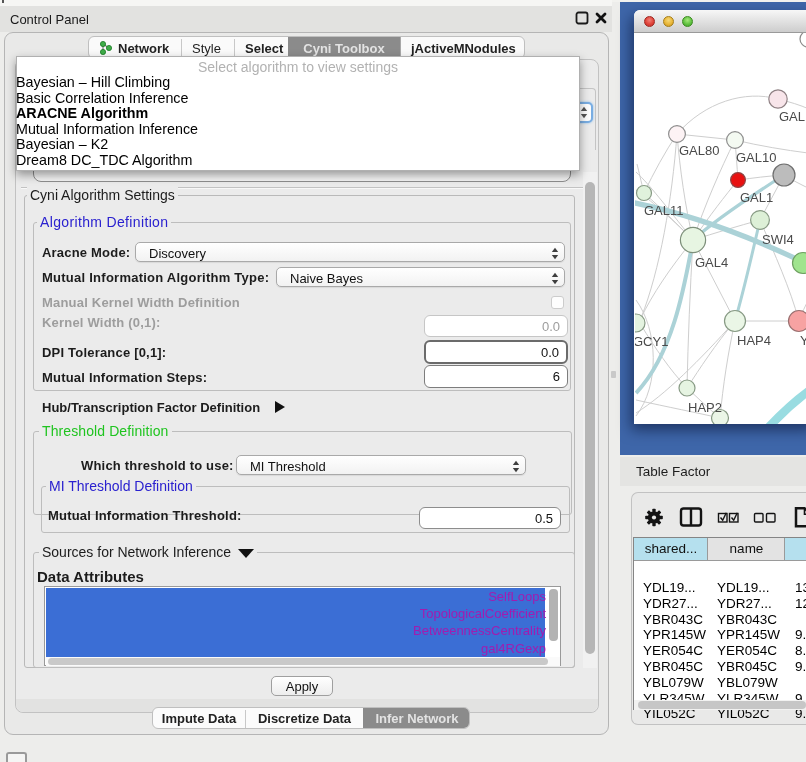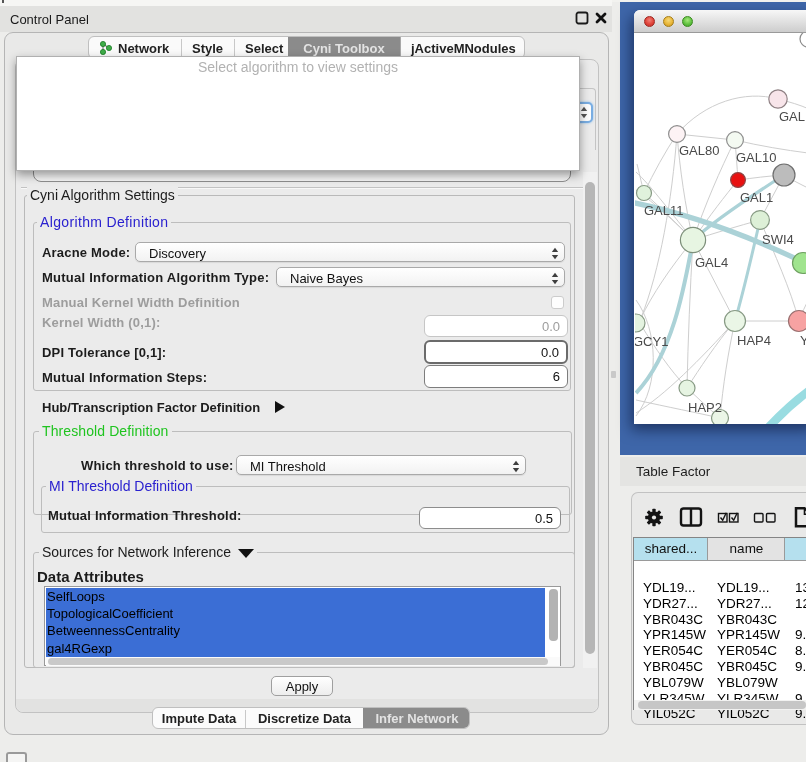--- a/index.html
+++ b/index.html
@@ -227,21 +227,21 @@
     <div style="position:absolute; left:145px; top:2px; width:1px; height:19px; background:#c8c8c8;"></div>
     <div style="position:absolute; left:311px; top:0; width:1px; height:23px; background:#a8a8a8;"></div>
     <svg style="position:absolute; left:10px; top:4px;" width="14" height="15" viewBox="0 0 14 15">
       <line x1="4" y1="3" x2="10" y2="7" stroke="#777" stroke-width="1.2"></line>
       <line x1="4" y1="3" x2="4" y2="11" stroke="#777" stroke-width="1.2"></line>
       <circle cx="4" cy="3" r="2.6" fill="#3fae49" stroke="#1c7a26" stroke-width="0.8"></circle>
       <circle cx="10" cy="7" r="2.6" fill="#3fae49" stroke="#1c7a26" stroke-width="0.8"></circle>
       <circle cx="4" cy="11" r="2.6" fill="#3fae49" stroke="#1c7a26" stroke-width="0.8"></circle>
     </svg>
     <div style="position:absolute; left:29px; top:4px; font-size:13px; font-weight:bold; color:#222;">Network</div>
-    <div style="position:absolute; left:103px; top:4px; font-size:13px; font-weight:bold; color:#222;">Style</div>
+    <div style="position:absolute; left:103px; top:4px; font-size:13px; font-weight:normal; color:#222;">Style</div>
     <div style="position:absolute; left:156px; top:4px; font-size:13px; font-weight:bold; color:#222;">Select</div>
     <div style="position:absolute; left:199px; top:4px; width:112px; text-align:center; font-size:13px; font-weight:bold; color:#e3e3e3;">Cyni Toolbox</div>
     <div style="position:absolute; left:322px; top:4px; font-size:13px; font-weight:bold; color:#222;">jActiveMNodules</div>
   </div>
 
   <div class="abs" style="left:583px; top:172px; width:14px; height:496px; background:#f1f1f1;"></div>
   <div class="abs" style="left:585px; top:182px; width:10px; height:472px; background:#b6b6b6; border-radius:5px;"></div>
 
   <div class="abs" style="left:578px; top:88px; width:18px; height:62px; border:1px solid #c4c4c4; border-left:none; border-bottom:none; border-radius:0 4px 0 0;"></div>
 
@@ -318,36 +318,37 @@
   <div class="field" style="left:419px; top:507px; width:142px; height:22px; border:1.5px solid #8d8d8d;">
       <span class="fval">0.5</span>
     </div>
 
   <div class="gbox" style="left:33px; top:552px; width:542px; height:116px;">
     <div class="glabel" style="left:5px; color:#1c1c1c;">Sources for Network Inference <span style="display:inline-block; width:0; height:0; border-left:8px solid transparent; border-right:8px solid transparent; border-top:9px solid #111; vertical-align:middle; margin-left:3px;"></span></div>
   </div>
   <div class="abs" style="left:37px; top:568px; font-size:15px; font-weight:bold; color:#1c1c1c;">Data Attributes</div>
   <div class="abs" style="left:44px; top:586px; width:517px; height:80px; background:#ffffff; border:1px solid #999;"></div>
   <div class="abs" style="left:46px; top:588px; width:499px; height:69px; background:#3b6ed5;"></div>
-  <div class="abs" style="left:47px; top:588px; width:499px; font-size:13px; color:#000000; line-height:17.2px;">SelfLoops<br>TopologicalCoefficient<br>BetweennessCentrality<br>gal4RGexp</div>
+  <div class="abs" style="left:47px; top:588px; width:499px; font-size:13px; color:#a21caf; line-height:17.2px;text-align:right;">SelfLoops<br>TopologicalCoefficient<br>BetweennessCentrality<br>gal4RGexp</div>
   <div class="abs" style="left:549px; top:589px; width:9px; height:52px; background:#b3b3b3; border-radius:4px;"></div>
   <div class="abs" style="left:46px; top:657px; width:514px; height:9px; background:#fafafa;"></div>
   <div class="abs" style="left:48px; top:658px; width:500px; height:7px; background:#c9c9c9; border-radius:3.5px;"></div>
 
   <div class="abs" style="left:271px; top:676px; width:62px; height:20px; background:linear-gradient(#ffffff,#ededed); border:1px solid #9f9f9f; border-radius:5px; text-align:center; font-size:13px; color:#111; line-height:19px;">Apply</div>
 
   <div class="abs" style="left:152px; top:707px; width:318px; height:22px; background:#fbfbfb; border:1px solid #bfbfbf; border-radius:6px; overflow:hidden;">
     <div style="position:absolute; left:210px; top:0; width:108px; height:22px; background:#8b8b8b;"></div>
     <div style="position:absolute; left:92px; top:2px; width:1px; height:18px; background:#c8c8c8;"></div>
     <div style="position:absolute; left:0px; top:3px; width:92px; text-align:center; font-size:13px; font-weight:bold; color:#222;">Impute Data</div>
     <div style="position:absolute; left:93px; top:3px; width:117px; text-align:center; font-size:13px; font-weight:bold; color:#222;">Discretize Data</div>
     <div style="position:absolute; left:210px; top:3px; width:108px; text-align:center; font-size:13px; font-weight:bold; color:#e3e3e3;">Infer Network</div>
   </div>
 
   <div class="abs" style="left:611px; top:371px; width:5px; height:7px; background:#c9c9c9; border-radius:1px;"></div>
 
   <div class="abs" style="left:16px; top:56px; width:564px; height:115px; background:#ffffff; border:1px solid #b0b0b0; box-shadow:0 4px 9px rgba(0,0,0,0.38);">
     <div style="position:absolute; left:0; top:2px; width:100%; text-align:center; font-size:14px; color:#b2b2b2;">Select algorithm to view settings</div>
+    <div style="position:absolute; left:-1px; top:18px; font-size:14.3px; color:#000; line-height:15.6px;">Bayesian – Hill Climbing<br>Basic Correlation Inference<br><b>ARACNE Algorithm</b><br>Mutual Information Inference<br>Bayesian – K2<br>Dream8 DC_TDC Algorithm</div>
   </div>
 
   <div class="abs" style="left:6px; top:752px; width:21px; height:12px; background:#f5f5f4; border:2px solid #9a9a9a; border-bottom:none; border-radius:3px 3px 0 0;"></div>
 
 </div>
 
 </body></html>

